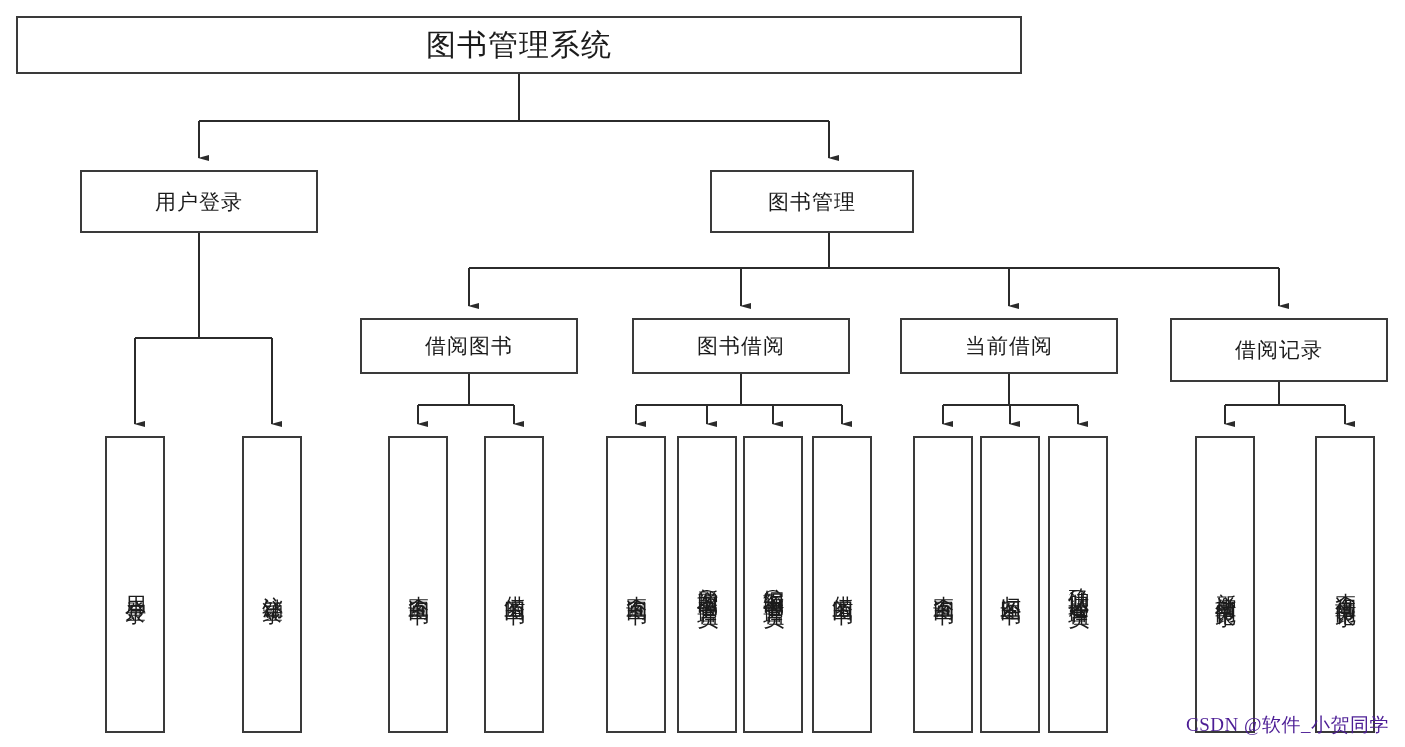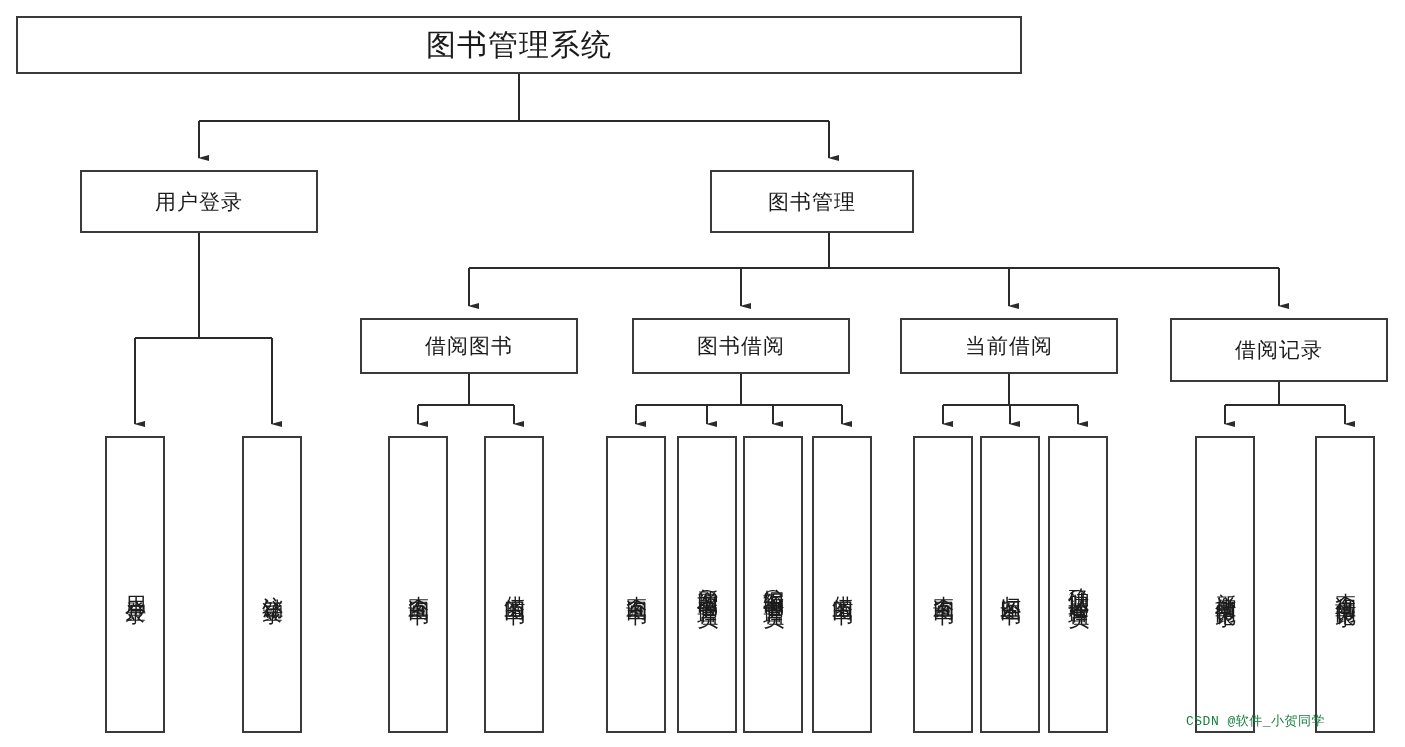--- a/index.html
+++ b/index.html
@@ -45,25 +45,25 @@
     letter-spacing:3px;
     white-space:nowrap;
   }
   .node.root{
     font-size:30px;
   }
   .watermark{
     position:absolute;
     left:1186px;
     top:712px;
-    font-size:13px;
-    color:#15803d;
+    font-size:19px;
+    color:#4c1d95;
     letter-spacing:0.5px;
     white-space:nowrap;
-    font-family:Liberation Mono, monospace;
+    font-family:Liberation Serif, serif;
   }
 </style>
 </head>
 <body>
 
 <div id="stage">
 
   <svg id="wires" viewBox="0 0 1405 747" xmlns="http://www.w3.org/2000/svg">
     <defs>
       <marker id="arw" markerWidth="10" markerHeight="11" refX="3" refY="10" orient="auto" markerUnits="userSpaceOnUse">

